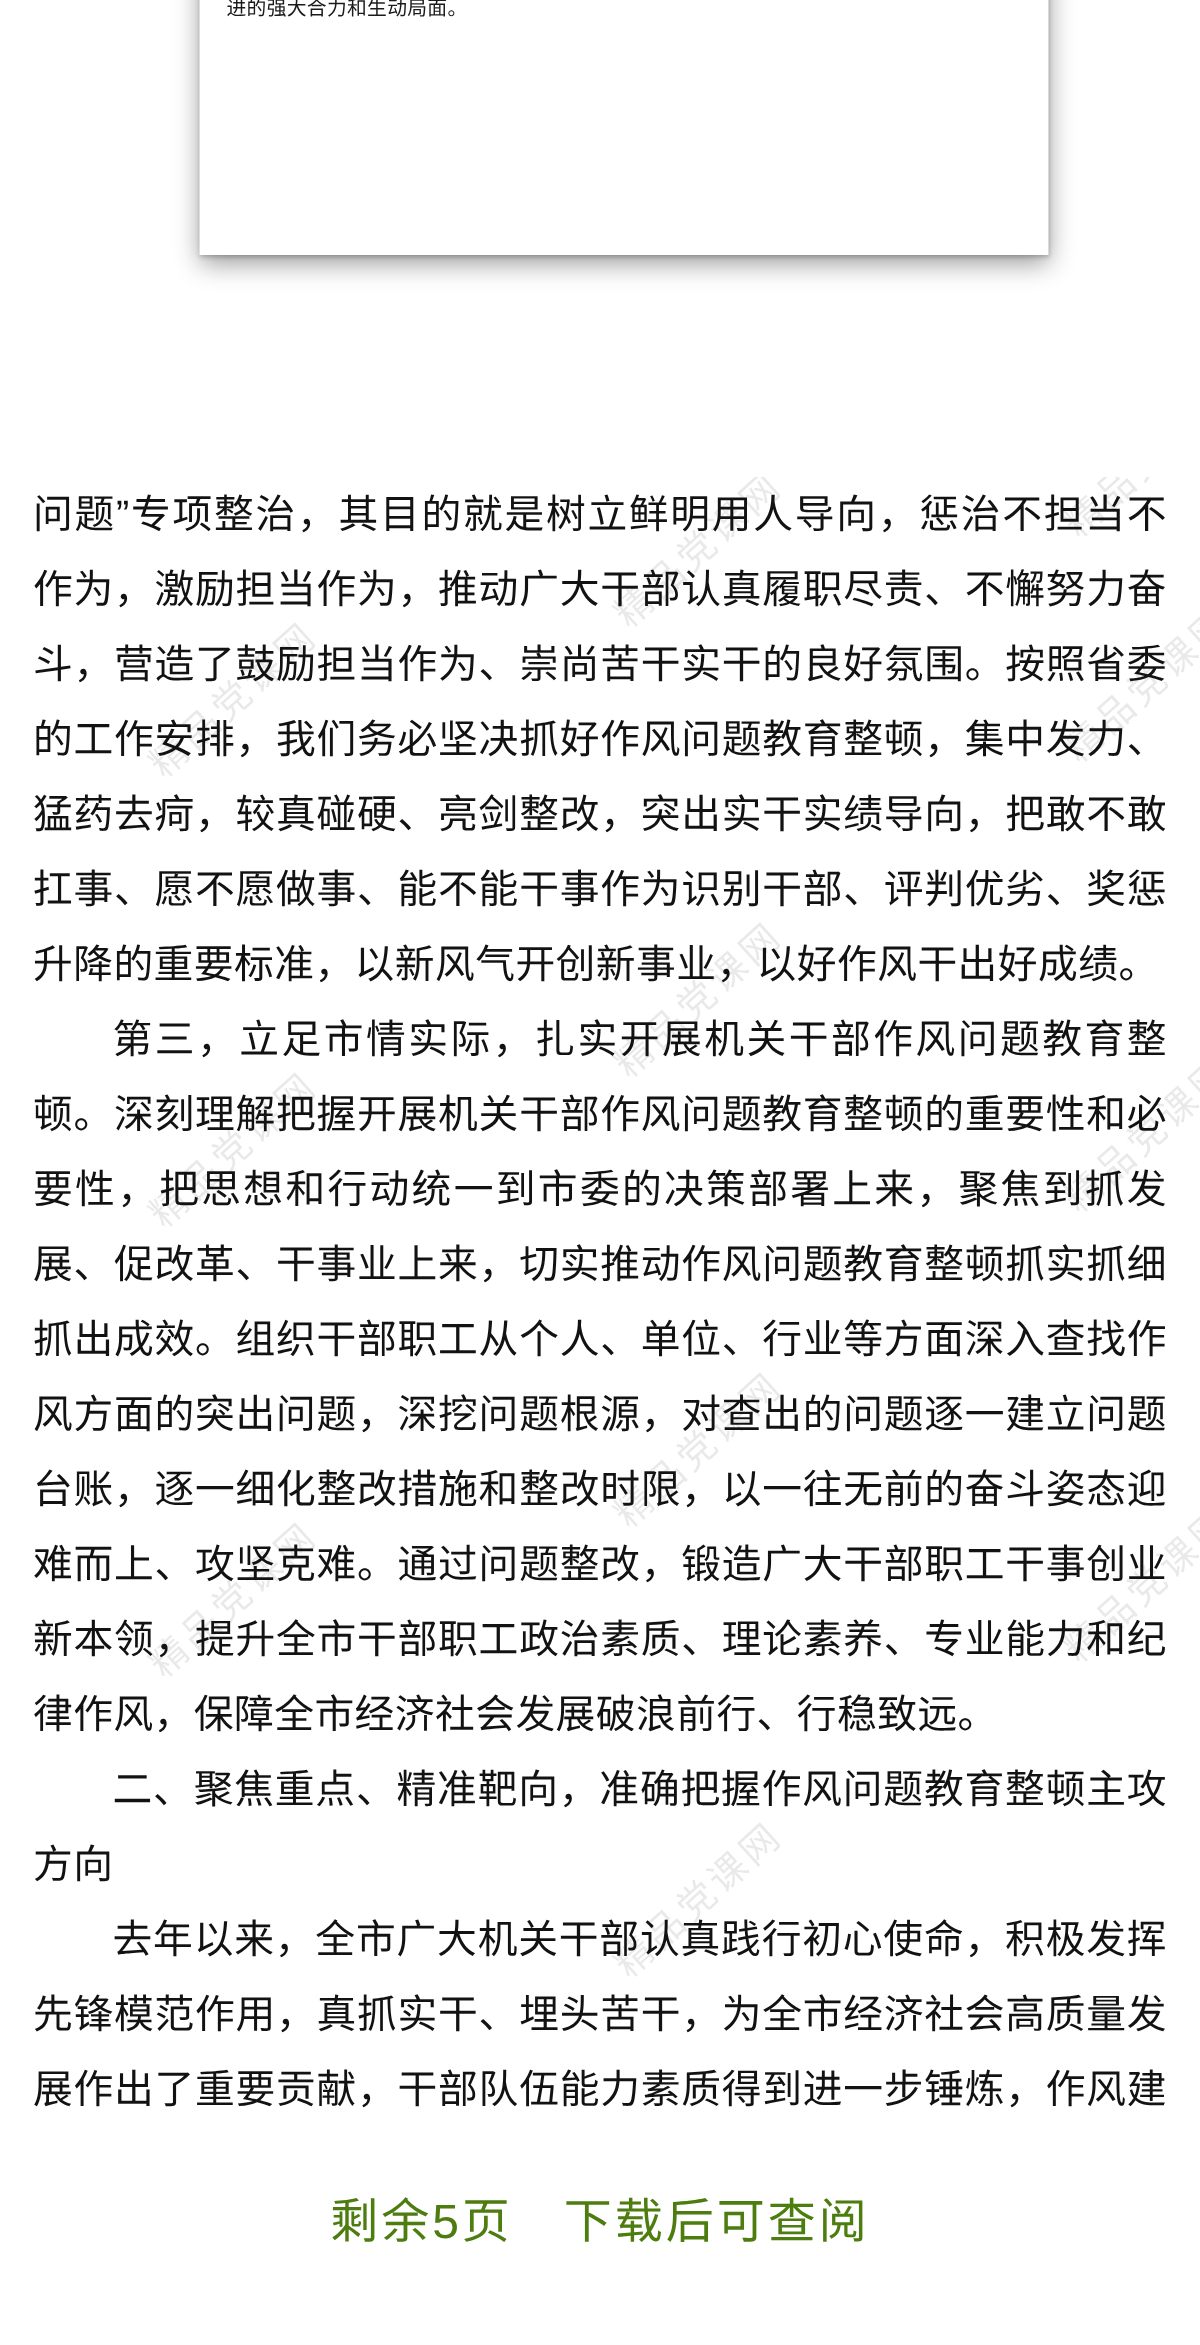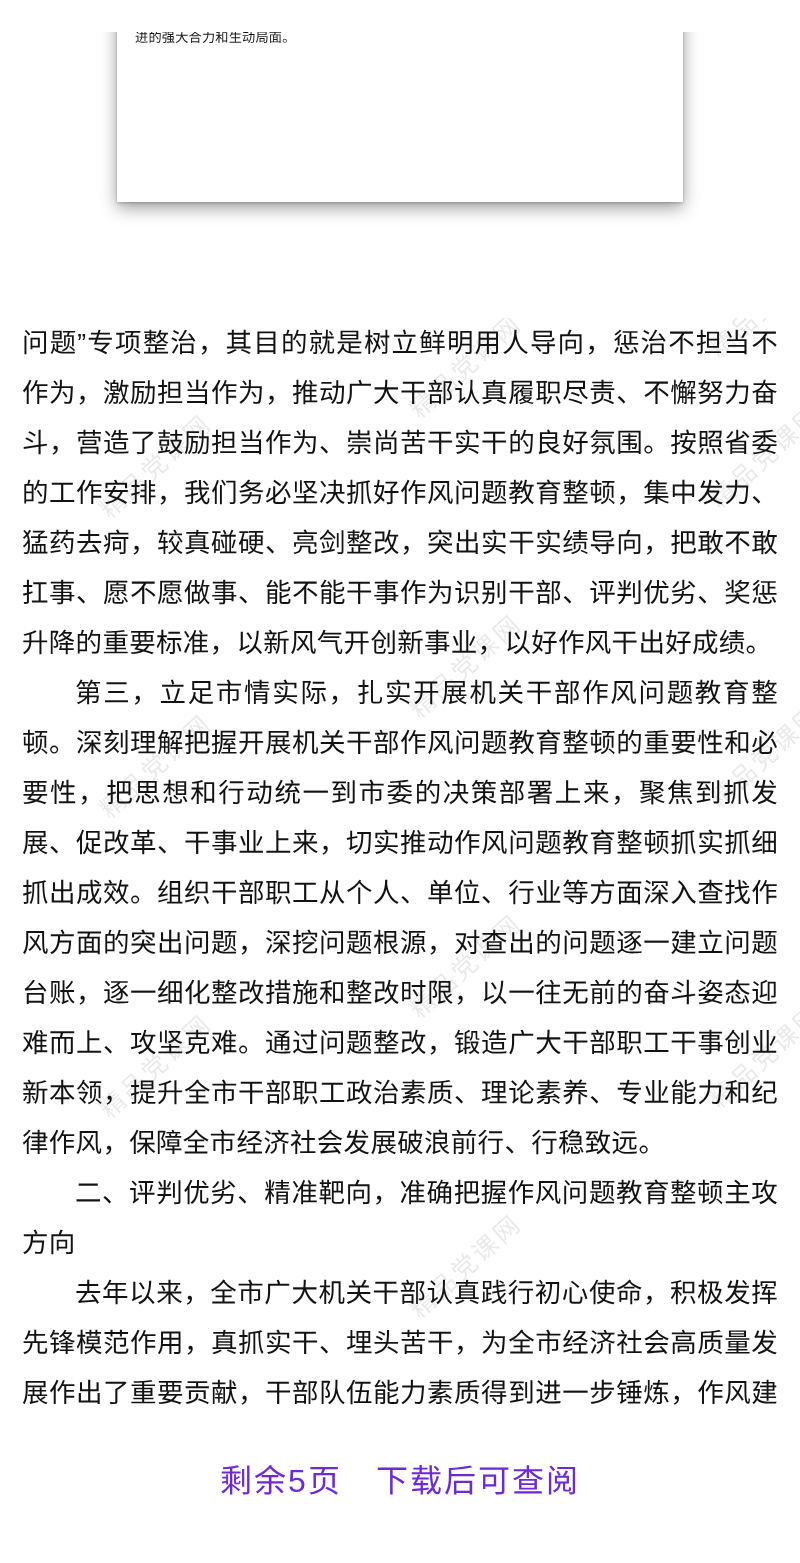--- a/index.html
+++ b/index.html
@@ -14,26 +14,25 @@
     position: relative;
     overflow: hidden;
     font-family: "Liberation Sans", "DejaVu Sans", sans-serif;
     color: #111111;
     -webkit-font-smoothing: antialiased;
   }
 
   
   #preview-card-wrap {
     position: absolute;
-    left: 0;
+    left: 16px;
     top: 0;
     width: 740px;
     height: 200px;
     overflow: hidden;
-    margin-top: 32px;
   }
   #preview-card {
     position: absolute;
     left: 117px;
     top: -120px;
     width: 566px;
     height: 290px;
     background: #ffffff;
     box-shadow: 0 6px 16px rgba(0,0,0,0.38), 0 1px 3px rgba(0,0,0,0.22);
     box-sizing: border-box;
@@ -101,21 +100,21 @@
 
   
   #footer-note {
     position: absolute;
     left: 0;
     top: 1455px;
     width: 800px;
     text-align: center;
     font-size: 32px;
     letter-spacing: 2px;
-    color: #6d28d9;
+    color: #4d7c0f;
     white-space: pre;
   }
 </style>
 </head>
 <body>
 
 <div id="preview-card-wrap">
   <div id="preview-card">
     <div class="pv-line first">进的强大合力和生动局面。</div>
   </div>
@@ -133,19 +132,19 @@
     <span class="watermark" style="left:400px; top:980px;">精品党课网</span>
     <span class="watermark" style="left:700px; top:20px;">精品党课网</span>
     <span class="watermark" style="left:700px; top:170px;">精品党课网</span>
     <span class="watermark" style="left:700px; top:470px;">精品党课网</span>
     <span class="watermark" style="left:700px; top:770px;">精品党课网</span>
   </div>
 
   <div id="doc-text">
     <p>问题”专项整治，其目的就是树立鲜明用人导向，惩治不担当不作为，激励担当作为，推动广大干部认真履职尽责、不懈努力奋斗，营造了鼓励担当作为、崇尚苦干实干的良好氛围。按照省委的工作安排，我们务必坚决抓好作风问题教育整顿，集中发力、猛药去疴，较真碰硬、亮剑整改，突出实干实绩导向，把敢不敢扛事、愿不愿做事、能不能干事作为识别干部、评判优劣、奖惩升降的重要标准，以新风气开创新事业，以好作风干出好成绩。</p>
     <p class="indent">第三，立足市情实际，扎实开展机关干部作风问题教育整顿。深刻理解把握开展机关干部作风问题教育整顿的重要性和必要性，把思想和行动统一到市委的决策部署上来，聚焦到抓发展、促改革、干事业上来，切实推动作风问题教育整顿抓实抓细抓出成效。组织干部职工从个人、单位、行业等方面深入查找作风方面的突出问题，深挖问题根源，对查出的问题逐一建立问题台账，逐一细化整改措施和整改时限，以一往无前的奋斗姿态迎难而上、攻坚克难。通过问题整改，锻造广大干部职工干事创业新本领，提升全市干部职工政治素质、理论素养、专业能力和纪律作风，保障全市经济社会发展破浪前行、行稳致远。</p>
-    <p class="indent">二、评判优劣、精准靶向，准确把握作风问题教育整顿主攻方向</p>
+    <p class="indent">二、聚焦重点、精准靶向，准确把握作风问题教育整顿主攻方向</p>
     <p class="indent">去年以来，全市广大机关干部认真践行初心使命，积极发挥先锋模范作用，真抓实干、埋头苦干，为全市经济社会高质量发展作出了重要贡献，干部队伍能力素质得到进一步锤炼，作风建设取得明显成效。但作风问题积弊尚未根除、病灶依然存在。全市机关干部在存在十条作风突出问题：一是大局意识淡漠，缺乏大局观。二是履职尽责缺位，履职不到位。三是执行落实漂浮，落实效果不明显。四是固步自封安于现状，缺乏勇于创新的魄力。五是追赶跨越缺少锐气，习惯于按部就班。六是持之以恒韧劲不足，干事创业持久力不够。七是群众观念不牢，</p>
   </div>
 
 </div>
 
 <div id="footer-note">剩余5页　下载后可查阅</div>
 
 </body></html>

